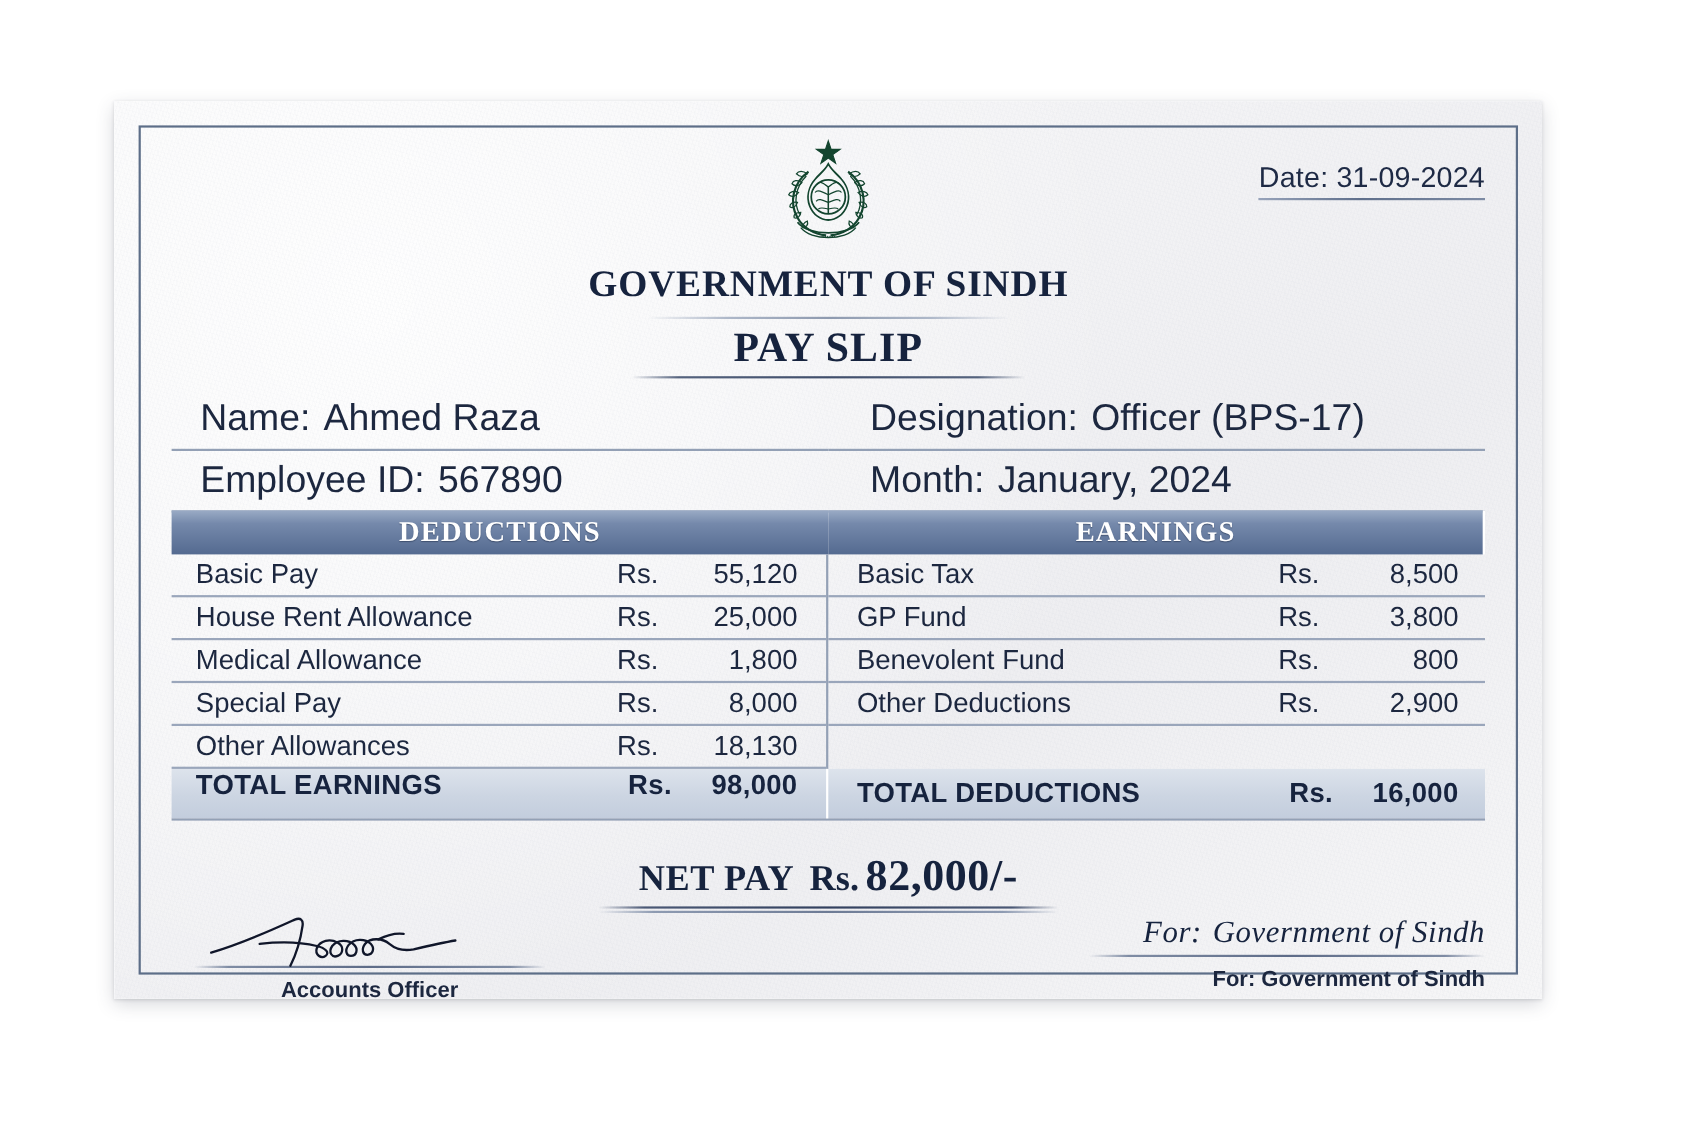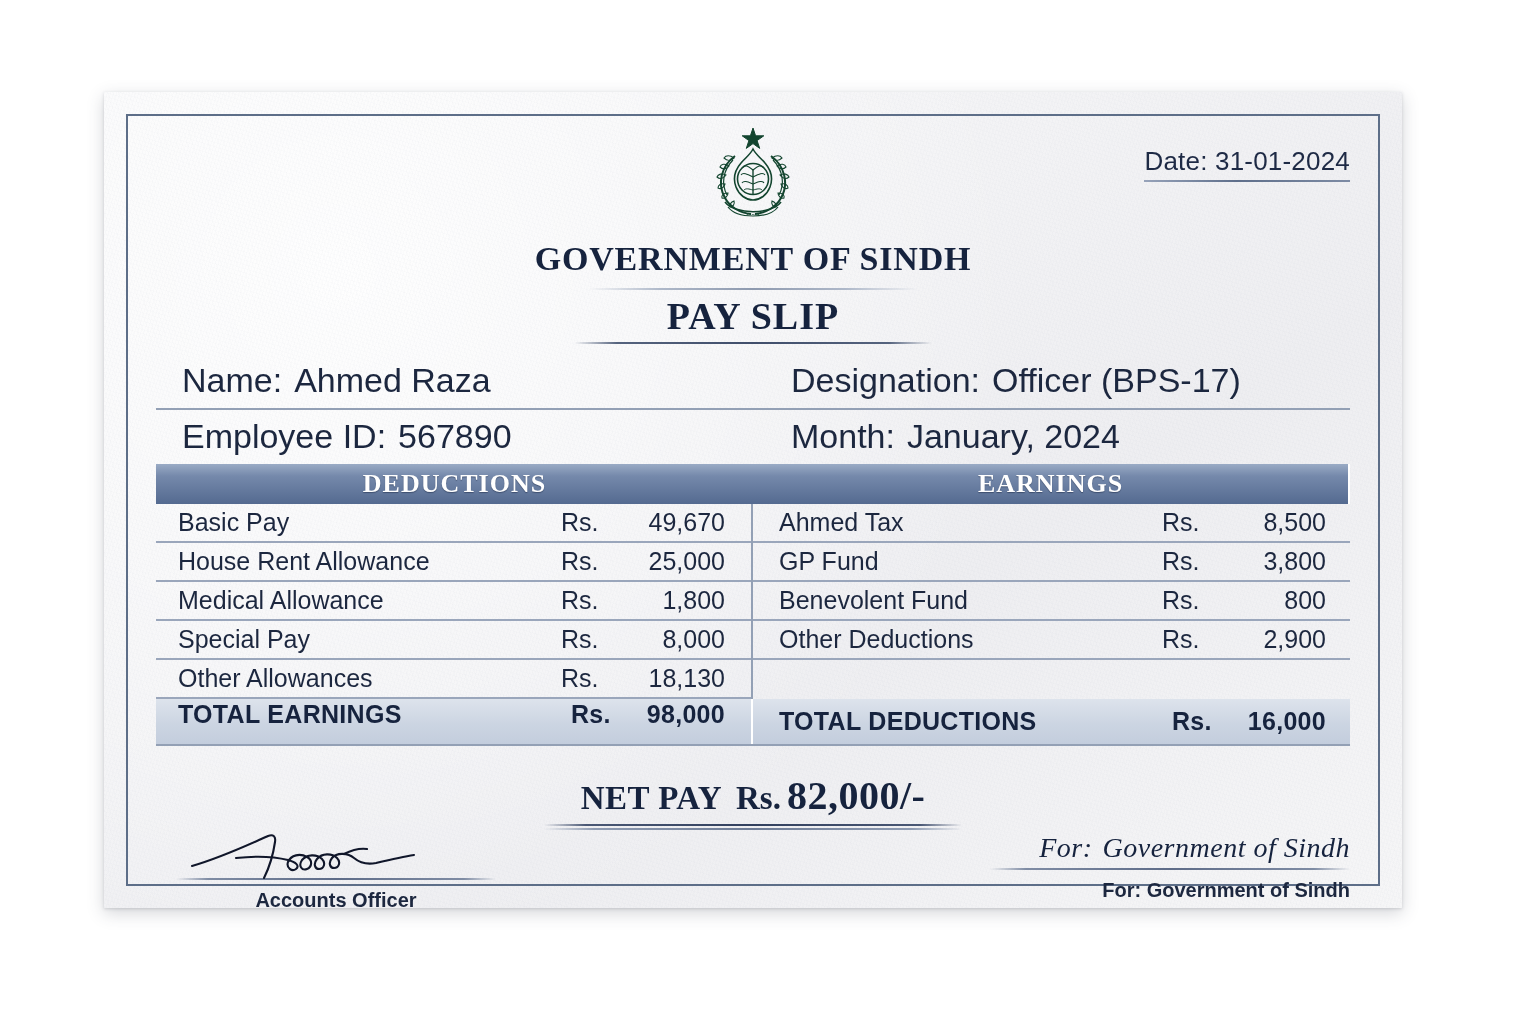--- a/index.html
+++ b/index.html
@@ -307,21 +307,21 @@
 </style>
 </head>
 <body>
 
 <div id="paper">
   <div id="frame"></div>
 
   <div id="content">
 
     <div class="date-wrap">
-      <div class="date-text">Date: 31-01-2024</div>
+      <div class="date-text">Date: 31-09-2024</div>
       <div class="date-rule"></div>
     </div>
 
     <div class="emblem-wrap">
       <svg width="112" height="112" viewBox="0 0 112 112" xmlns="http://www.w3.org/2000/svg">
         <g fill="none" stroke="#13452f" stroke-width="1.6">
 
           <polygon points="56,6 58.6,13.8 66.8,13.8 60.1,18.6 62.7,26.4 56,21.6 49.3,26.4 51.9,18.6 45.2,13.8 53.4,13.8" fill="#13452f" stroke="#13452f" stroke-width="1"></polygon>
 
           <path d="M56,27 C53,33 48,36 44,41 C38,48 36,57 39,65 C42,73 49,78 56,78 C63,78 70,73 73,65 C76,57 74,48 68,41 C64,36 59,33 56,27 Z" fill="none"></path>
@@ -393,21 +393,21 @@
       <div class="thead">
         <div class="th deductions">DEDUCTIONS</div>
         <div class="th earnings">EARNINGS</div>
       </div>
       <div class="tbody">
         <div class="col earnings" id="earnings-col">
             <div class="row">
               <span>Basic Pay</span>
               <span class="amt">
                 <span class="cur">Rs.</span>
-                <span class="num">49,670</span>
+                <span class="num">55,120</span>
               </span>
             </div>
             <div class="row">
               <span>House Rent Allowance</span>
               <span class="amt">
                 <span class="cur">Rs.</span>
                 <span class="num">25,000</span>
               </span>
             </div>
             <div class="row">
@@ -427,21 +427,21 @@
             <div class="row">
               <span>Other Allowances</span>
               <span class="amt">
                 <span class="cur">Rs.</span>
                 <span class="num">18,130</span>
               </span>
             </div>
           </div>
         <div class="col deductions" id="deductions-col">
             <div class="row">
-              <span>Ahmed Tax</span>
+              <span>Basic Tax</span>
               <span class="amt">
                 <span class="cur">Rs.</span>
                 <span class="num">8,500</span>
               </span>
             </div>
             <div class="row">
               <span>GP Fund</span>
               <span class="amt">
                 <span class="cur">Rs.</span>
                 <span class="num">3,800</span>

